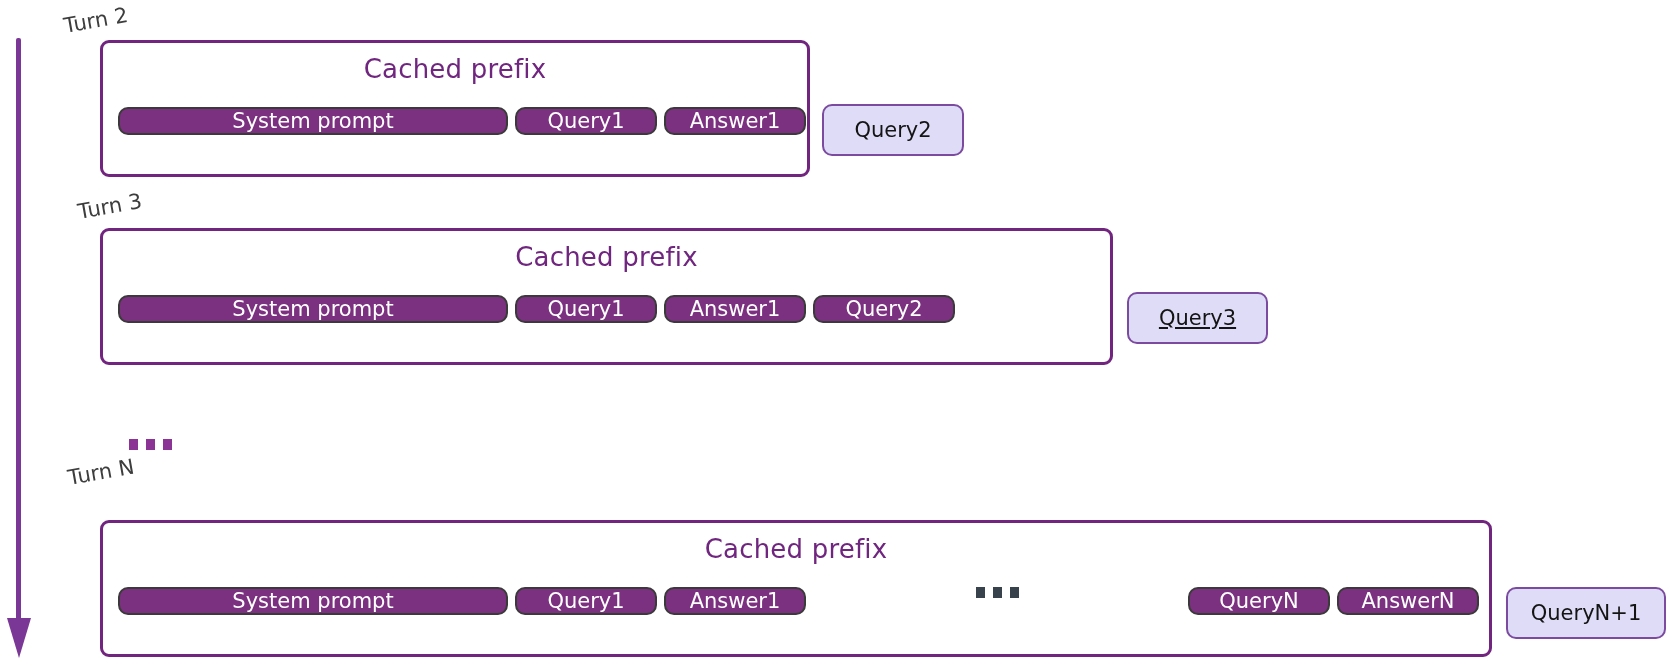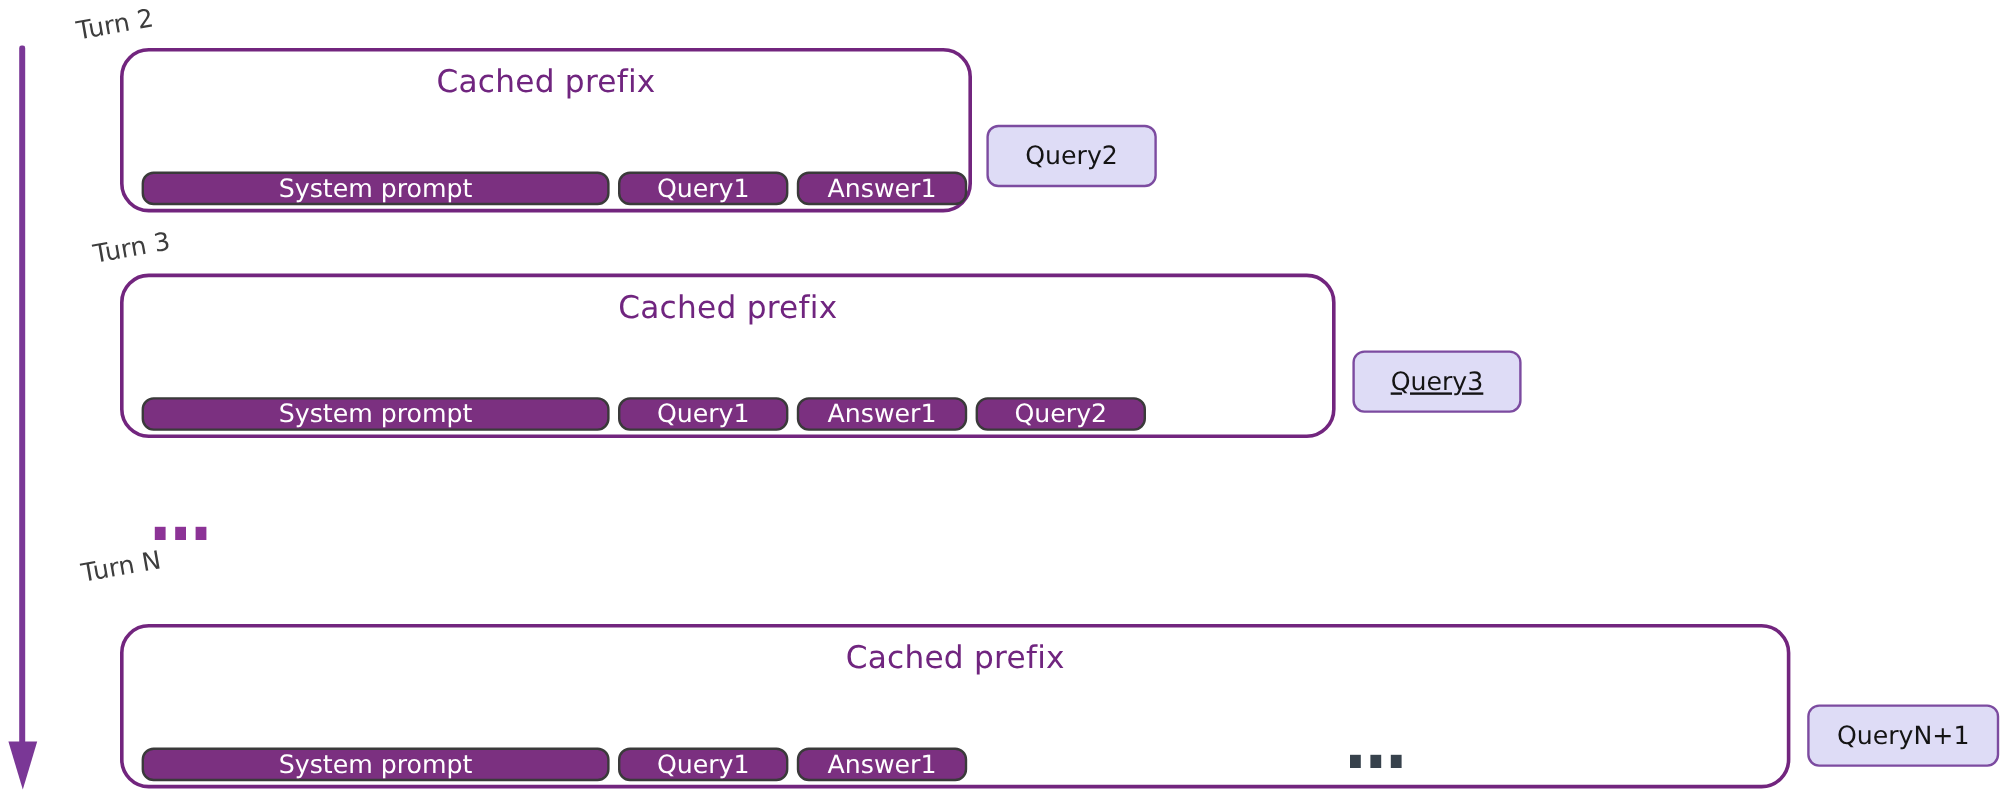--- a/index.html
+++ b/index.html
@@ -24,32 +24,32 @@
   .turn-label{
     position:absolute;
     font-size:21px;color:var(--turn-label-text,#3D3D3D);
     transform:rotate(-10deg);transform-origin:left center;
     white-space:nowrap;
   }
   
   .cp-container{
     position:absolute;
     border:3px solid var(--container-border,#72257E);
-    border-radius:24px;background:#ffffff;box-sizing:border-box;
+    border-radius:9px;background:#ffffff;box-sizing:border-box;
     height:137px;
     padding-left:22px;
   }
   .cp-title{
     position:absolute;top:11px;left:0;right:0;text-align:center;
     font-size:26px;color:var(--title-text,#70257F);
     letter-spacing:0.2px;
   }
   .boxes{
     position:absolute;left:15px;top:64px;height:64px;
-    display:flex;gap:7px;align-items:flex-end;
+    display:flex;gap:7px;align-items:flex-start;
   }
   .boxes.stretch{right:10px;}
   .bx{
     display:flex;align-items:center;justify-content:center;
     background:var(--cached-box-fill,#7B3080);
     border:2.5px solid var(--cached-box-border,#3A3A3A);
     border-radius:10px;box-sizing:border-box;
     color:#ffffff;font-size:21px;white-space:nowrap;
   }
   .bx.sys{width:390px;}
@@ -120,17 +120,19 @@
       <div class="bx sys">System prompt</div>
       <div class="bx q">Query1</div>
       <div class="bx q">Answer1</div>
       <div class="spacer">
         <div class="dots inrow-dots" title="...">
           <i></i>
             <i></i>
             <i></i>
         </div>
       </div>
+      <div class="bx q">QueryN</div>
+      <div class="bx q">AnswerN</div>
     </div>
   </div>
   <div class="new-query" style="left:1506px;top:587px;width:160px;">QueryN+1</div>
 
 </div>
 
 </body></html>

